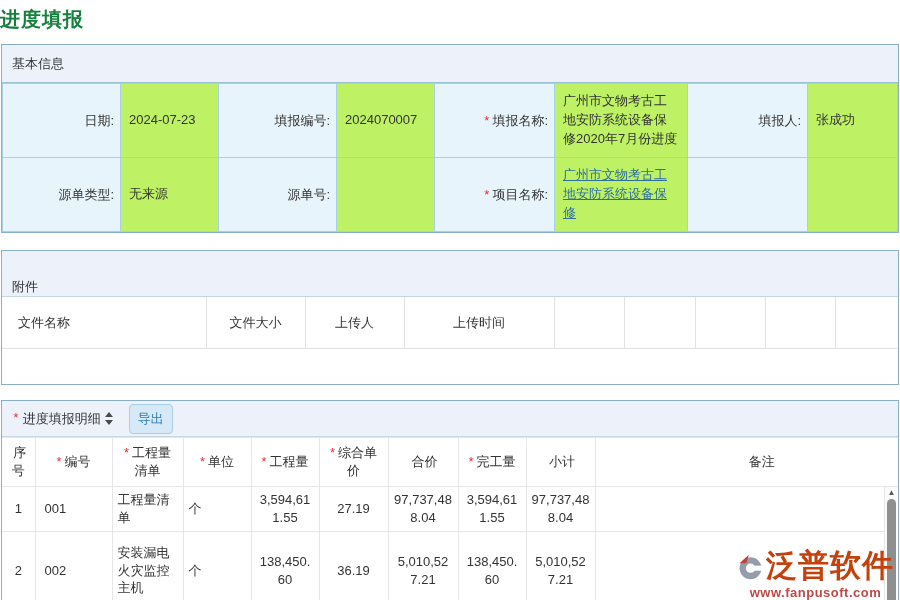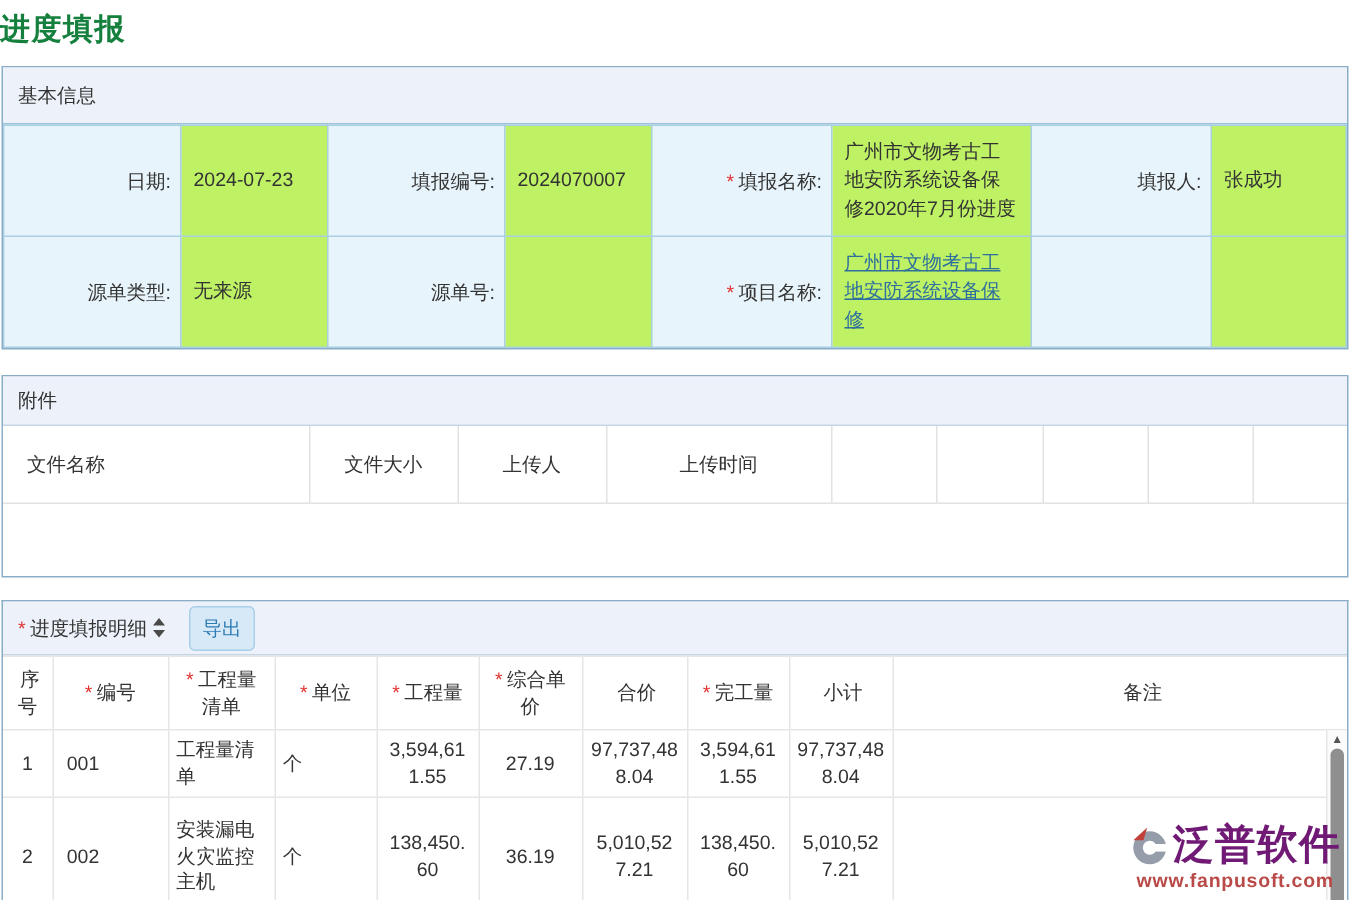--- a/index.html
+++ b/index.html
@@ -13,24 +13,24 @@
     text-align:left;font-size:20px;font-weight:bold;color:#15803d;
     padding-top:6px;letter-spacing:1px;
   }
   section{position:absolute;left:1px;right:1px;border:1px solid #8aaec8;box-sizing:border-box;background:#fff;}
   #sec-basic{top:44px;height:189px;}
   #sec-attach{top:250px;height:135px;}
   #sec-detail{top:400px;height:200px;border-bottom:none;overflow:hidden;}
 
   .sec-bar{
     background:#edf2fa;display:flex;align-items:center;
-    padding:0 10px;box-sizing:border-box;border-bottom:1px solid #c5d6e5;
+    padding:0 10px;box-sizing:border-box;border-bottom:1px solid #c5d6e5;font-family:Liberation Mono, monospace;
   }
   #sec-basic .sec-bar{height:38px;border-bottom:1px solid #9cc2d8;}
-  #sec-attach .sec-bar{height:33px;}
+  #sec-attach .sec-bar{height:46px;align-items:flex-end;}
   #sec-detail .sec-bar{height:36px;}
 
   .req{color:#e0302e;margin-right:3px;}
 
   
   .form-table{width:100%;border-collapse:collapse;table-layout:fixed;height:149px;}
   .form-table td{border:1px solid #a9cfe2;vertical-align:middle;}
   .form-table td.lbl{background:#e8f4fb;text-align:right;padding:4px 6px;}
   .form-table td.val{background:#bef264;text-align:left;padding:4px 8px;line-height:1.45;}
   .form-table tr{height:74px;}
@@ -73,21 +73,21 @@
   .v-scrollbar{
     position:absolute;top:86px;right:0;bottom:0;width:13px;
     background:#fbfbfb;border-left:1px solid #e6e6e6;
   }
   .sb-arrow{font-size:8px;color:#555;text-align:center;height:11px;line-height:12px;cursor:pointer;}
   .sb-thumb{position:absolute;top:12px;bottom:0;left:2px;right:2px;background:#8f8f8f;border-radius:5px 5px 0 0;cursor:pointer;}
 
   
   .watermark{position:absolute;right:6px;top:545px;text-align:right;pointer-events:none;}
   .wm-row{display:flex;align-items:center;justify-content:flex-end;gap:2px;}
-  .wm-brand{font-size:27px;font-weight:bold;color:#701a75;letter-spacing:1px;}
+  .wm-brand{font-size:31px;font-weight:bold;color:#c2410c;letter-spacing:1px;}
   .wm-url{font-size:13px;font-weight:bold;color:#b94a48;letter-spacing:0.5px;margin-top:-2px;text-align:center;}
 </style>
 </head>
 <body>
 
 <div class="page-title">进度填报</div>
 
 <section id="sec-basic">
   <div class="sec-bar">
     <span>基本信息</span>

